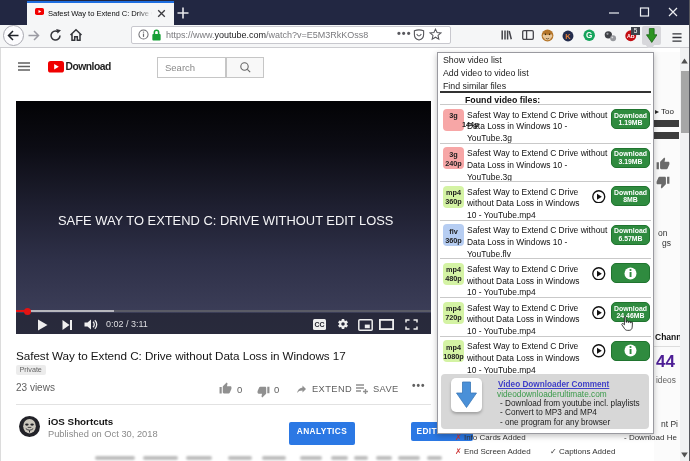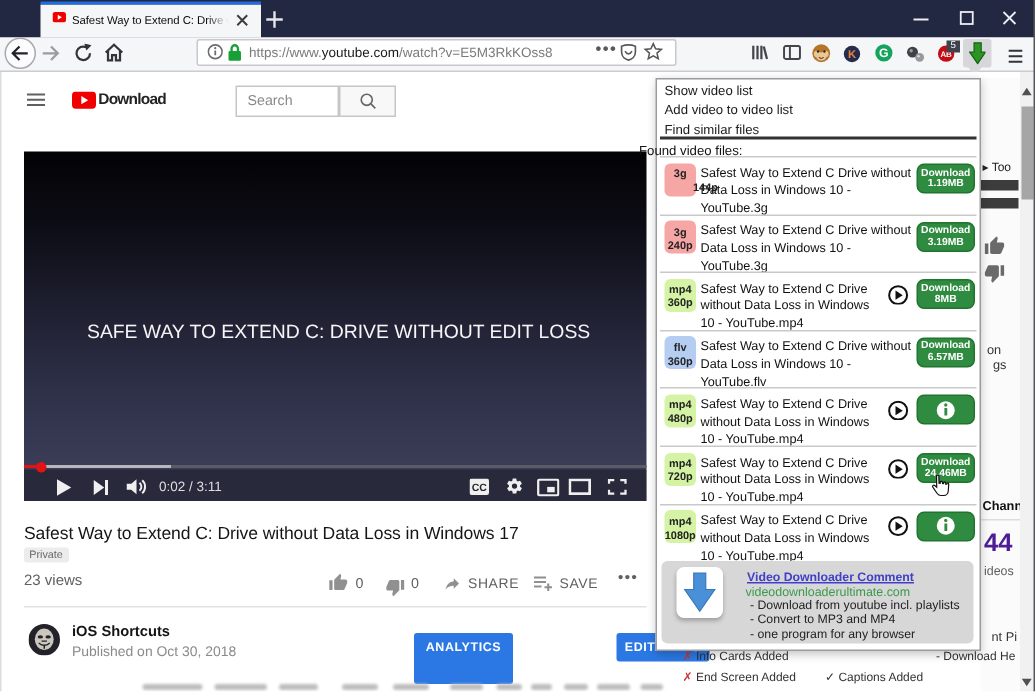--- a/index.html
+++ b/index.html
@@ -194,41 +194,41 @@
     <path fill="#909090" d="M1 21h4V9H1v12zm22-11c0-1.1-.9-2-2-2h-6.31l.95-4.57.03-.32c0-.41-.17-.79-.44-1.06L14.17 1 7.58 7.59C7.22 7.95 7 8.45 7 9v10c0 1.1.9 2 2 2h9c.83 0 1.54-.5 1.84-1.22l3.02-7.05c.09-.23.14-.47.14-.73v-2z"></path>
   </svg>
 <div class="abs" style="left:237px;top:384px;font-size:9.5px;color:#606060;">0</div>
 <svg class="abs" style="left:257px;top:385px;" width="13" height="13" viewBox="0 0 24 24">
     <path fill="#909090" d="M15 3H6c-.83 0-1.54.5-1.84 1.22l-3.02 7.05c-.09.23-.14.47-.14.73v2c0 1.1.9 2 2 2h6.31l-.95 4.57-.03.32c0 .41.17.79.44 1.06L9.83 23l6.59-6.59c.36-.36.58-.86.58-1.41V5c0-1.1-.9-2-2-2zm4 0v12h4V3h-4z"></path>
   </svg>
 <div class="abs" style="left:274px;top:384px;font-size:9.5px;color:#606060;">0</div>
 <svg class="abs" style="left:295px;top:383px;" width="13" height="12" viewBox="0 0 24 24">
     <path fill="#909090" d="M14 9V5l7 7-7 7v-4.1c-5 0-8.5 1.6-11 5.1 1-5 4-10 11-11z"></path>
   </svg>
-<div class="abs" style="left:312px;top:384px;font-size:9.3px;color:#606060;letter-spacing:0.4px;">SHARE</div>
+<div class="abs" style="left:312px;top:384px;font-size:9.3px;color:#606060;letter-spacing:0.4px;">EXTEND</div>
 <svg class="abs" style="left:355px;top:383px;" width="14" height="12" viewBox="0 0 14 12">
   <path d="M1 2 L9 2 M1 5 L9 5 M1 8 L6 8 M10.5 6 L10.5 11 M8 8.5 L13 8.5" stroke="#909090" stroke-width="1.4"></path>
 </svg>
 <div class="abs" style="left:373px;top:384px;font-size:9.3px;color:#606060;letter-spacing:0.4px;">SAVE</div>
 <div class="abs" style="left:412px;top:380px;font-size:10px;color:#606060;letter-spacing:1px;font-weight:bold;">•••</div>
 
 <div class="abs" style="left:16px;top:404px;width:415px;height:1px;background:#e2e2e2;"></div>
 
 <svg class="abs" style="left:19px;top:416px;" width="21" height="21" viewBox="0 0 21 21">
   <circle cx="10.5" cy="10.5" r="10.5" fill="#222228"></circle>
   <ellipse cx="10.5" cy="10.2" rx="6.3" ry="7.2" fill="#cbc7bd"></ellipse>
   <ellipse cx="7.9" cy="8.6" rx="1.8" ry="1.1" fill="#222228"></ellipse>
   <ellipse cx="13.1" cy="8.6" rx="1.8" ry="1.1" fill="#222228"></ellipse>
   <path d="M6.8 12.6 Q10.5 15.8 14.2 12.6" stroke="#222228" stroke-width="0.9" fill="none"></path>
   <path d="M8.7 11.4 L12.3 11.4" stroke="#222228" stroke-width="0.8"></path>
   <path d="M10.5 14.5 L10.5 16.5" stroke="#222228" stroke-width="1"></path>
 </svg>
 <div class="abs" style="left:48px;top:416px;font-size:9.8px;font-weight:bold;color:#141414;">iOS Shortcuts</div>
 <div class="abs" style="left:48px;top:429px;font-size:9.3px;color:#8a8a8a;">Published on Oct 30, 2018</div>
-<div class="abs" style="left:276px;top:422px;width:66px;height:34px;background:#2b78e4;color:#fff;font-size:8.3px;font-weight:bold;text-align:center;line-height:19px;letter-spacing:0.4px;border-radius:2px;">ANALYTICS</div>
+<div class="abs" style="left:289px;top:422px;width:66px;height:23px;background:#2b78e4;color:#fff;font-size:8.3px;font-weight:bold;text-align:center;line-height:19px;letter-spacing:0.4px;border-radius:2px;">ANALYTICS</div>
 <div class="abs" style="left:363px;top:422px;width:62px;height:19px;background:#2b78e4;color:#fff;font-size:8.3px;font-weight:bold;text-align:center;line-height:19px;letter-spacing:0.4px;border-radius:2px;margin-left:48px;">EDIT VIDEO</div>
 
 <div class="abs" style="left:95px;top:456px;width:40px;height:3.5px;background:#bdbdbd;filter:blur(1px);border-radius:2px;"></div>
 <div class="abs" style="left:143px;top:456px;width:35px;height:3.5px;background:#bdbdbd;filter:blur(1px);border-radius:2px;"></div>
 <div class="abs" style="left:186px;top:456px;width:26px;height:3.5px;background:#bdbdbd;filter:blur(1px);border-radius:2px;"></div>
 <div class="abs" style="left:228px;top:456px;width:24px;height:3.5px;background:#bdbdbd;filter:blur(1px);border-radius:2px;"></div>
 <div class="abs" style="left:262px;top:456px;width:24px;height:3.5px;background:#bdbdbd;filter:blur(1px);border-radius:2px;"></div>
 <div class="abs" style="left:300px;top:456px;width:22px;height:3.5px;background:#bdbdbd;filter:blur(1px);border-radius:2px;"></div>
 <div class="abs" style="left:331px;top:456px;width:17px;height:3.5px;background:#bdbdbd;filter:blur(1px);border-radius:2px;"></div>
 <div class="abs" style="left:354px;top:456px;width:14px;height:3.5px;background:#bdbdbd;filter:blur(1px);border-radius:2px;"></div>
@@ -269,21 +269,21 @@
     <polygon points="3.5,5.5 6.8,0.5 0.2,0.5" fill="#505050"></polygon>
   </svg>
 <div class="abs" style="left:689px;top:0;width:1px;height:461px;background:#55565c;"></div>
 <div class="abs" style="left:0;top:48px;width:1px;height:413px;background:#dcdcdc;"></div>
 
 <div class="abs" id="popup" style="left:437px;top:52px;width:217px;height:382px;background:#fff;border:1px solid #9a9aa0;box-sizing:border-box;box-shadow:0 2px 6px rgba(0,0,0,0.25);"></div>
 <div class="abs" style="left:443px;top:55px;font-size:8.8px;color:#1a1a1a;">Show video list</div>
 <div class="abs" style="left:443px;top:68px;font-size:8.8px;color:#1a1a1a;">Add video to video list</div>
 <div class="abs" style="left:443px;top:81px;font-size:8.8px;color:#1a1a1a;">Find similar files</div>
 <div class="abs" style="left:440px;top:91px;width:211px;height:1.5px;background:#333;"></div>
-<div class="abs" style="left:426px;top:94.5px;font-size:8.8px;font-weight:normal;color:#111;">Found video files:</div>
+<div class="abs" style="left:465px;top:94.5px;font-size:8.8px;font-weight:bold;color:#111;">Found video files:</div>
 
 <div class="abs" style="left:440px;top:104.0px;width:211px;height:1px;background:#c9c9c9;"></div>
 <div class="abs" style="left:443px;top:108.5px;width:21px;height:22px;background:#f7a6a6;border-radius:4px;text-align:center;">
     <div style="font-size:7.3px;font-weight:bold;color:#222;margin-top:2.5px;">3g</div>
     <div style="font-size:7.3px;font-weight:bold;color:#222;padding-left:19px;">144p</div>
   </div>
 <div class="abs" style="left:467px;top:109.5px;font-size:8.45px;color:#111;">Safest Way to Extend C Drive without</div>
 <div class="abs" style="left:467px;top:121.2px;font-size:8.45px;color:#111;">Data Loss in Windows 10 -</div>
 <div class="abs" style="left:467px;top:132.9px;font-size:8.45px;color:#111;">YouTube.3g</div>
 <div class="abs" style="left:611px;top:109.0px;width:39px;height:20px;background:#2f8b3f;border:1px solid #20742f;border-radius:5px;box-sizing:border-box;"></div>

